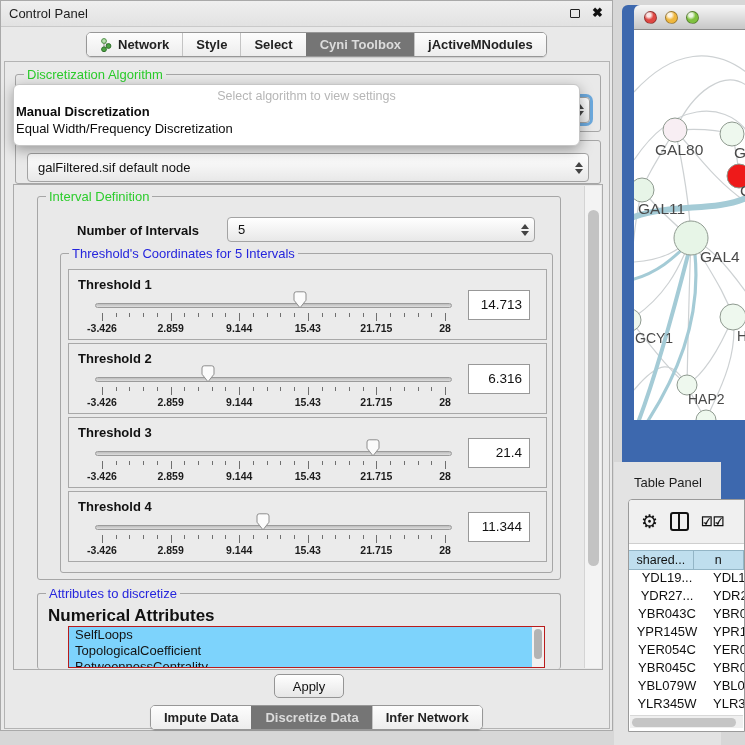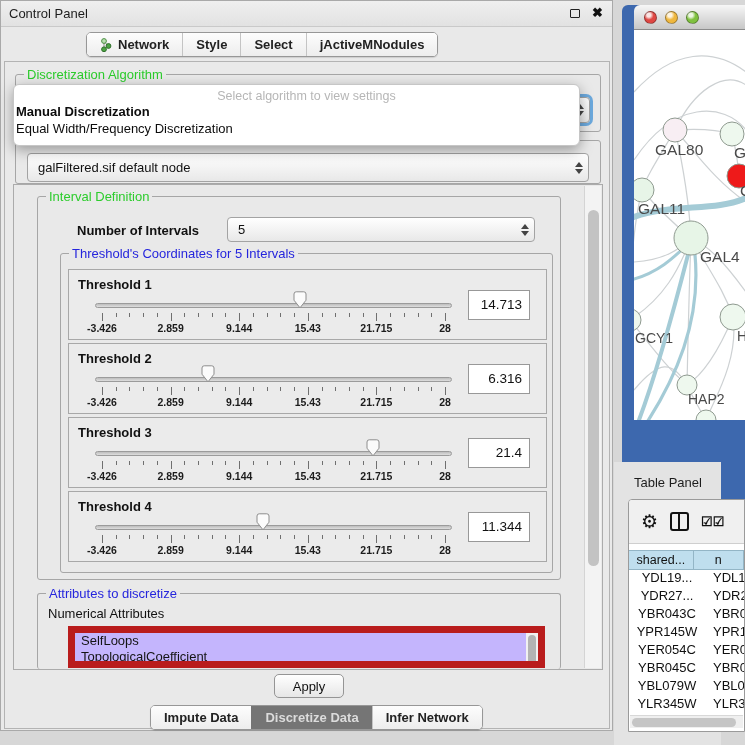--- a/index.html
+++ b/index.html
@@ -87,23 +87,23 @@
   .th-tick { position:absolute; width:1px; background:#6f6f6f; top:0; }
   .th-labels { position:absolute; left:7px; right:7px; top:26px; height:12px; }
   .th-scale { position:absolute; transform:translateX(-50%); font-size:10.5px;
     font-weight:bold; color:#1c1c1c; white-space:nowrap; }
   .th-thumb { position:absolute; top:-5px; transform:translateX(-50%); }
   .th-valbox { position:absolute; right:16px; top:20px; width:62px; height:30px;
     background:#fff; border:1px solid #989898; font-size:13.5px; color:#111;
     text-align:right; padding:6px 7px 0 0; }
 
   #attr-group { left:23px; top:408px; width:524px; height:76px; border-bottom:none; }
-  #attr-subtitle { position:absolute; left:10px; top:12px; font-size:13px; font-weight:normal; color:#111; }
+  #attr-subtitle { position:absolute; left:10px; top:12px; font-size:17px; font-weight:bold; color:#111; }
   #attr-list { position:absolute; left:30px; top:32px; width:477px; height:42px;
-    background:#c4b5fd; border:7px solid #b91c1c; overflow:hidden; }
+    background:#7dd3fc; border:1px solid #b91c1c; overflow:hidden; }
   .attr-item { font-size:13px; color:#141414; padding-left:6px; line-height:16px; white-space:nowrap; }
   #attr-vsb { position:absolute; right:0; top:0; width:12px; height:40px; background:#f1f1f1; }
   #attr-vsb .thumb { position:absolute; left:2px; top:2px; width:8px; height:30px;
     background:#b3b3b3; border-radius:4px; }
 
   #apply-btn { position:absolute; left:269px; top:612px; width:70px; height:24px;
     background:linear-gradient(#ffffff,#e6e6e6); border:1px solid #959595;
     border-radius:5px; font-size:13px; color:#111; text-align:center; padding-top:4px; }
 
   
@@ -161,20 +161,23 @@
           <circle cx="8.5" cy="8" r="2.4" fill="#4ca344" stroke="#2f6f2a"></circle>
           <circle cx="4" cy="11.3" r="2.4" fill="#4ca344" stroke="#2f6f2a"></circle>
         </svg>
         <span>Network</span>
       </div>
       <div class="tab">
         <span>Style</span>
       </div>
       <div class="tab">
         <span>Select</span>
+      </div>
+      <div class="tab sel">
+        <span>Cyni Toolbox</span>
       </div>
       <div class="tab">
         <span>jActiveMNodules</span>
       </div>
     </div>
 
   <div id="outer-panel">
 
     <div id="algo-group" class="group">
       <span class="group-title gt-green">Discretization Algorithm</span>

